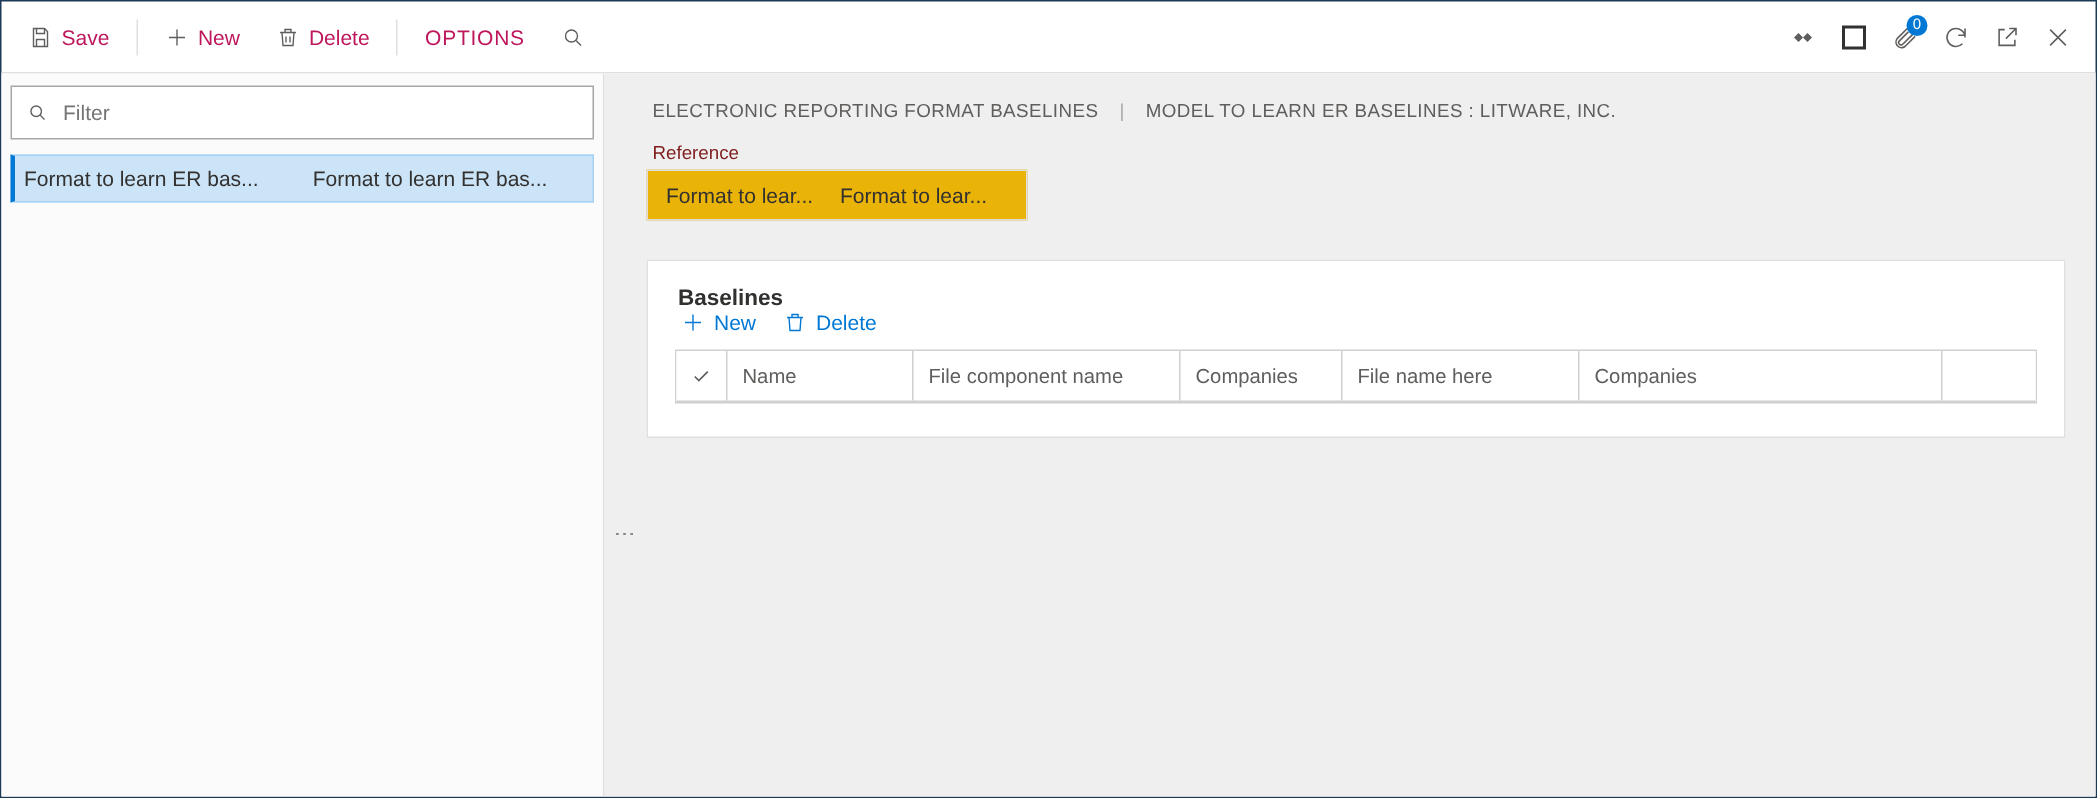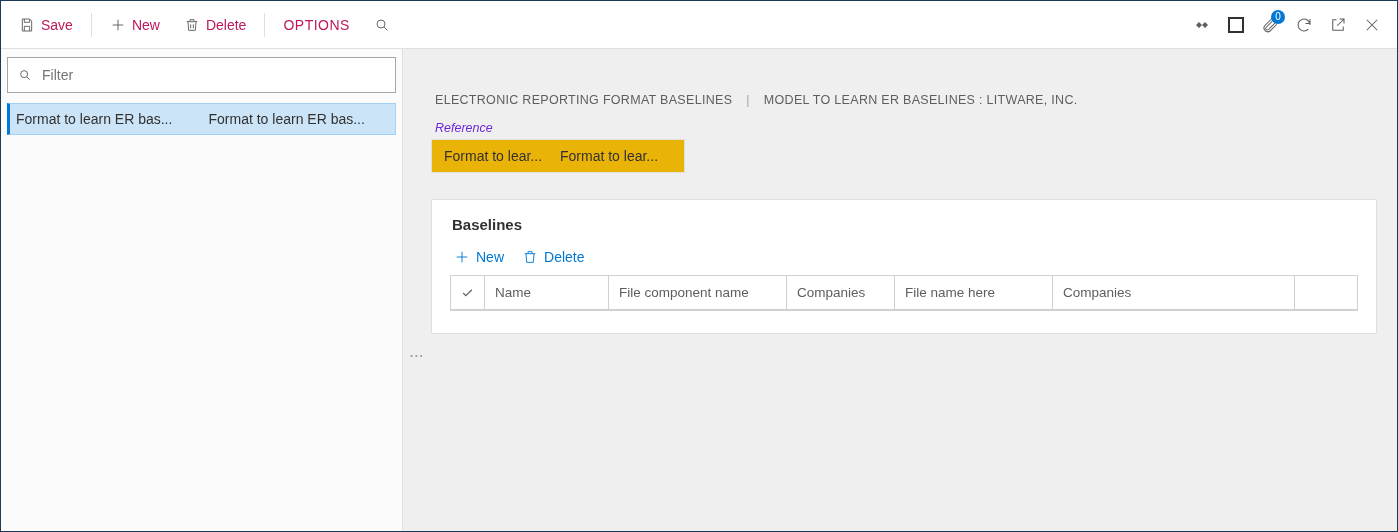--- a/index.html
+++ b/index.html
@@ -96,40 +96,39 @@
   .grip {
     position: absolute; left: 6px; top: 300px;
     font-size: 14px; color: #8a8886; letter-spacing: -2px;
     writing-mode: vertical-rl;
   }
   .breadcrumb {
     display: flex; align-items: flex-start; gap: 14px;
     color: #605e5c; font-size: 12.5px;
     padding: 2px 4px 14px 4px;
     letter-spacing: 0.3px;
-    margin-top: 26px;
   }
   .crumb { text-transform: uppercase; }
   .crumb-sep { color: #a6a6a6; }
-  .ref-label { font-size: 12.5px; color: #6d28d9; margin: 0 0 4px 4px; font-style: italic; }
+  .ref-label { font-size: 12.5px; color: #7f1d1d; margin: 0 0 4px 4px; }
   .ref-card {
     display: inline-flex; background: #eab308;
     border: 1px solid #e1dfdd; height: 34px; align-items: center;
     padding: 0 10px; margin-bottom: 26px;
   }
   .ref-cell {
     width: 116px; white-space: nowrap; overflow: hidden; text-overflow: ellipsis;
     padding: 0 2px;
   }
   
   .card {
     background: #fff; border: 1px solid #e1dfdd;
     padding: 16px 18px 22px 18px;
   }
-  .card-title { font-weight: 600; font-size: 15px; margin-bottom: 16px; padding-left: 2px; }
+  .card-title { font-weight: 600; font-size: 15px; padding-left: 2px; }
   .card-actions { display:flex; gap: 18px; padding-left: 4px; }
   .link-btn { display:flex; align-items:center; gap:6px; color:#0078d4; cursor:pointer; }
   .link-btn svg { stroke:#0078d4; }
   
   .grid {
     margin-top: 10px;
     border: 1px solid #d2d0ce;
   }
   .grid-header {
     display:flex; height: 34px; align-items: stretch;

